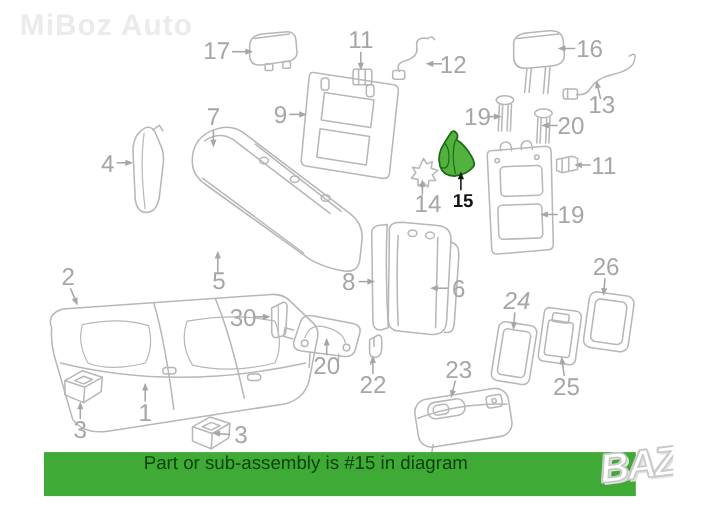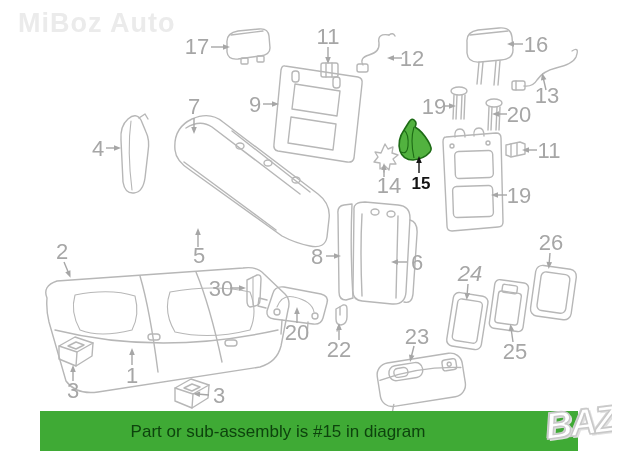--- a/index.html
+++ b/index.html
@@ -15,21 +15,21 @@
   .part-label{
     position:absolute;transform:translate(-50%,-50%);
     font-size:22px;color:var(--label,#a6a6a6);line-height:1;white-space:nowrap;
   }
   .part-label.hl{
     color:var(--hl-label,#141414);font-size:17px;font-weight:bold;
   }
   .banner{
     position:absolute;left:40px;top:411px;width:538px;height:40px;
     background:var(--banner-bg,#3faa35);
-    display:flex;flex-direction:column;justify-content:center;
+    display:flex;flex-direction:row;justify-content:center;
     padding-right:62px;box-sizing:border-box;
   }
   .banner div{
     text-align:center;font-size:17px;line-height:19px;
     color:var(--banner-text,#0d430d);
   }
   .wm-bazar{
     position:absolute;left:545px;top:399px;
     font-size:37px;font-weight:bold;font-style:italic;letter-spacing:-2px;
     color:#ffffff;-webkit-text-stroke:1.5px #c8c8c8;

